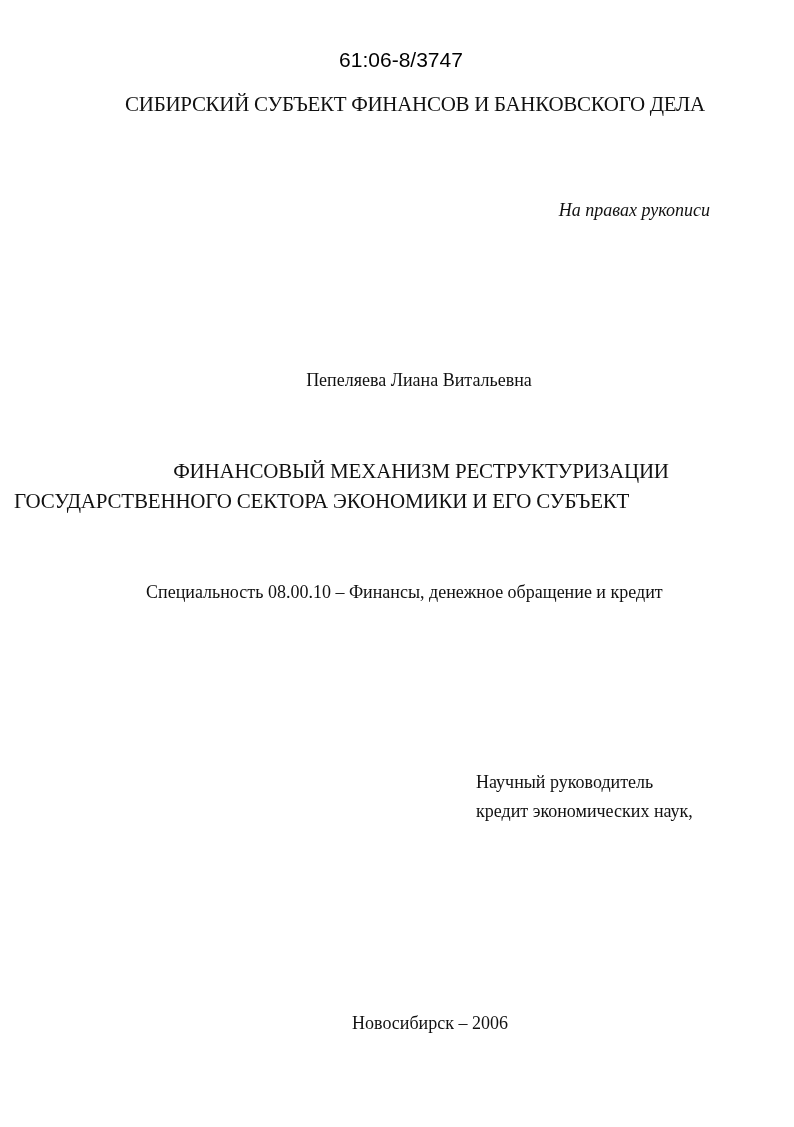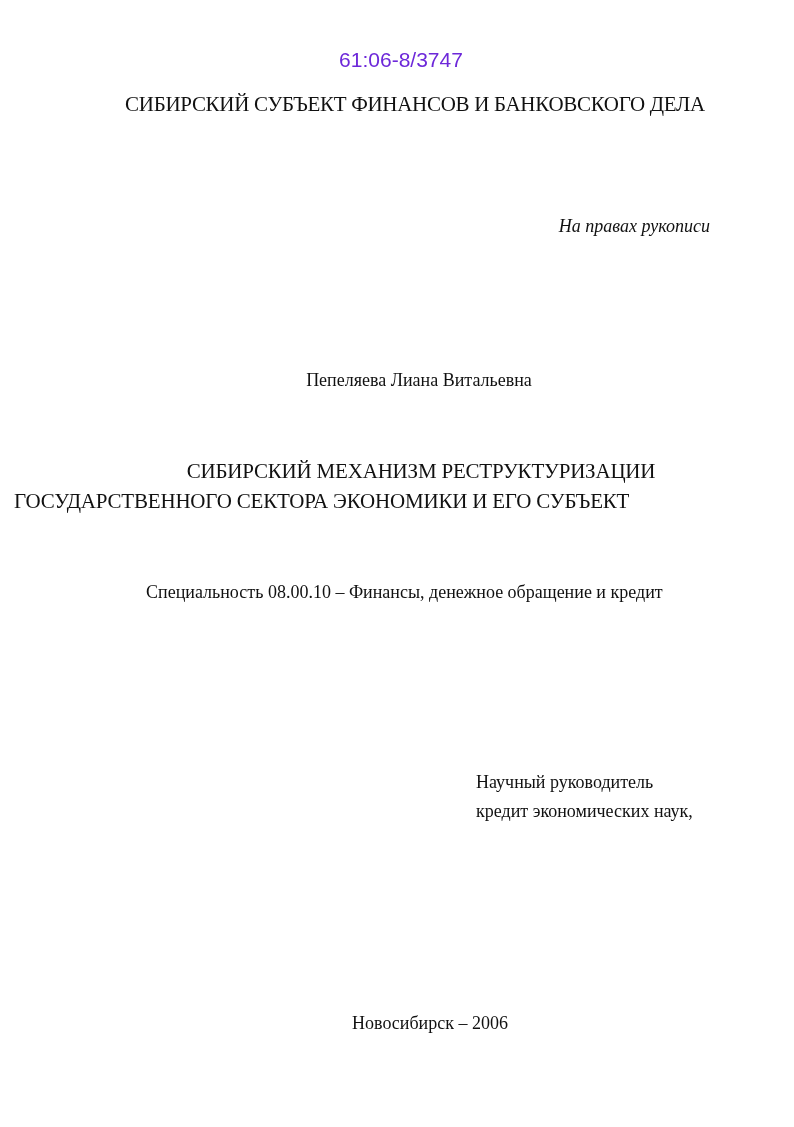--- a/index.html
+++ b/index.html
@@ -1,36 +1,36 @@
 <!DOCTYPE html>
 <html><head>
   <meta charset="utf-8">
   <style>
     html, body { margin: 0; padding: 0; background: #ffffff; }
     body { width: 794px; height: 1127px; position: relative; overflow: hidden; color: #111; font-family: "Liberation Serif", serif; }
     .abs { position: absolute; white-space: nowrap; }
-    .stamp { left: 0; width: 794px; top: 48px; text-align: center; font-family: "Liberation Sans", sans-serif; font-size: 21px; color: #6d28d9; padding-left: 8px; box-sizing: border-box; }
+    .stamp { left: 0; width: 794px; top: 48px; text-align: center; font-family: "Liberation Sans", sans-serif; font-size: 21px; color: #000000; padding-left: 8px; box-sizing: border-box; }
     .inst { left: 0; width: 794px; top: 92px; text-align: center; font-size: 21px; letter-spacing: -0.3px; padding-left: 36px; box-sizing: border-box; }
-    .rights { right: 84px; top: 216px; font-style: italic; font-size: 18px; margin-left: 8px; }
+    .rights { right: 84px; top: 200px; font-style: italic; font-size: 18px; margin-left: 8px; }
     .author { left: 0; width: 794px; top: 370px; text-align: center; font-weight: normal; font-size: 18px; padding-left: 44px; box-sizing: border-box; }
     .title1 { left: 0; width: 794px; top: 459px; text-align: center; font-size: 21px; letter-spacing: -0.2px; padding-left: 48px; box-sizing: border-box; }
     .title2 { left: 0; width: 794px; top: 489px; font-size: 21px; letter-spacing: -0.2px; padding-left: 14px; box-sizing: border-box; }
     .spec { left: 146px; top: 582px; font-size: 18px; }
     .sup { left: 476px; top: 768px; font-size: 18px; line-height: 29px; }
     .city { left: 0; width: 794px; top: 1013px; text-align: center; font-size: 18px; padding-left: 66px; box-sizing: border-box; }
   </style>
 </head>
 <body>
 
 <div>
   <div class="abs stamp">61:06-8/3747</div>
   <div class="abs inst">СИБИРСКИЙ СУБЪЕКТ ФИНАНСОВ И БАНКОВСКОГО ДЕЛА</div>
   <div class="abs rights">На правах рукописи</div>
   <div class="abs author">Пепеляева Лиана Витальевна</div>
-  <div class="abs title1">СИБИРСКИЙ МЕХАНИЗМ РЕСТРУКТУРИЗАЦИИ</div>
+  <div class="abs title1">ФИНАНСОВЫЙ МЕХАНИЗМ РЕСТРУКТУРИЗАЦИИ</div>
   <div class="abs title2">ГОСУДАРСТВЕННОГО СЕКТОРА ЭКОНОМИКИ И ЕГО СУБЪЕКТ</div>
   <div class="abs spec">Специальность 08.00.10 – Финансы, денежное обращение и кредит</div>
   <div class="abs sup">
     <div>Научный руководитель</div>
     <div>кредит экономических наук,</div>
   </div>
   <div class="abs city">Новосибирск – 2006</div>
 </div>
 
 </body></html>

